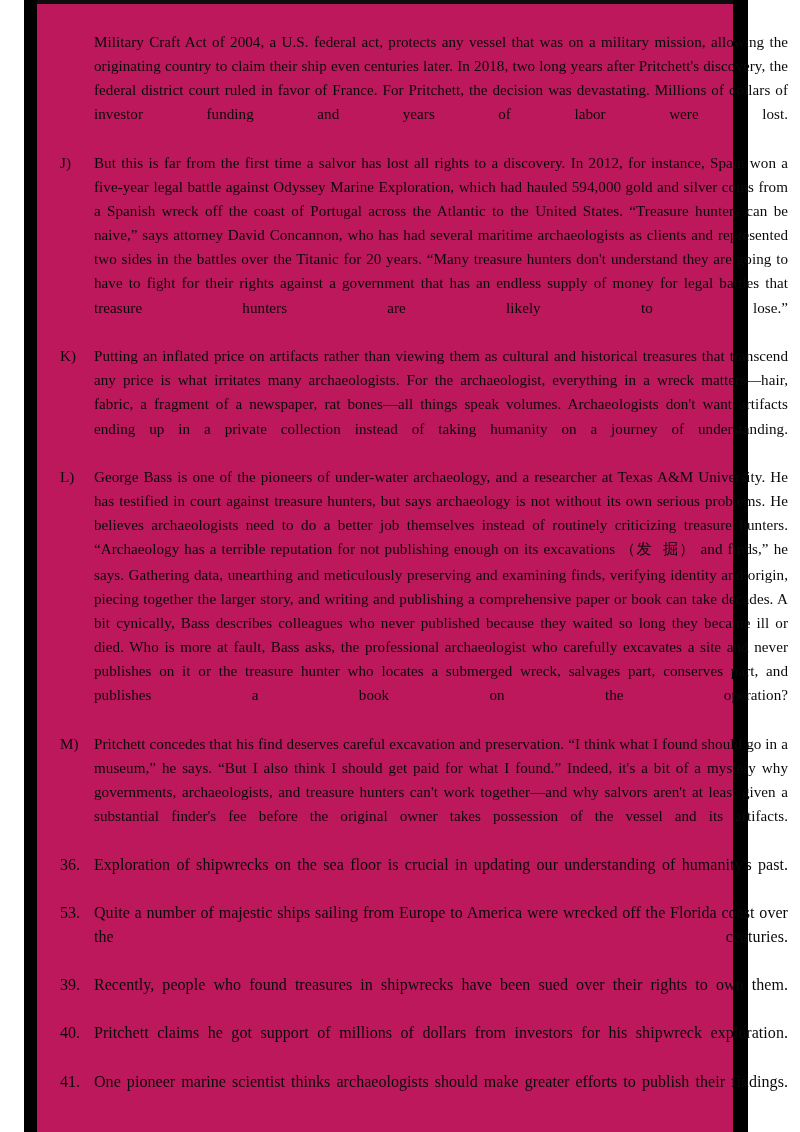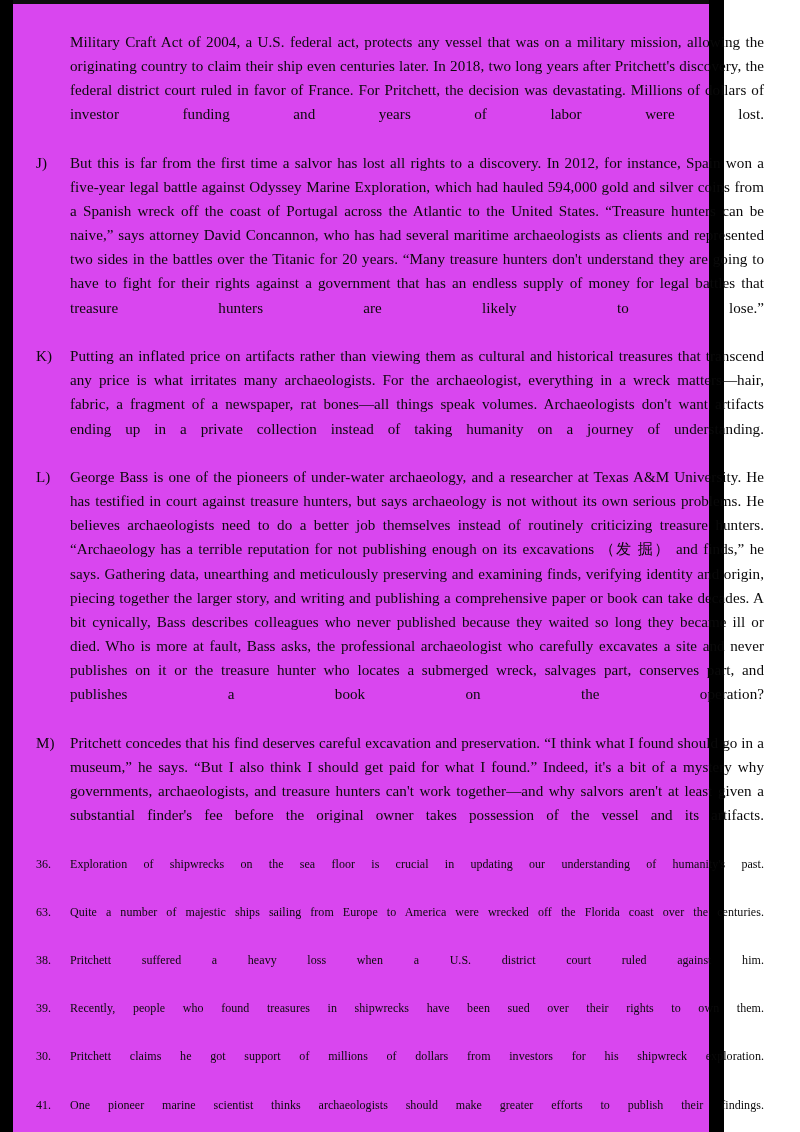--- a/index.html
+++ b/index.html
@@ -12,21 +12,22 @@
     height: 1132px;
     overflow: hidden;
     font-family: "Liberation Serif", "DejaVu Serif", serif;
     color: #0a0a0a;
   }
 
   #page {
     position: relative;
     width: 724px;
     height: 1132px;
-    background: #d946ef;
+    background: #be185d;
+    margin-left: 24px;
   }
 
   
   .scan-edge {
     position: absolute;
     top: 0;
     bottom: 0;
     background: #000000;
   }
   .scan-edge.left  { left: 0;  width: 13px; }
@@ -77,26 +78,26 @@
   }
 
   
   .para .ptext::after {
     content: "";
     display: inline-block;
     width: 100%;
   }
 
   .ital { }
-  .cjk  { font-family: Liberation Serif, serif; font-style: normal; }
+  .cjk  { font-family: Liberation Mono, monospace; font-style: normal; }
 
   
   .qitem {
     position: relative;
-    font-size: 12px;
+    font-size: 16px;
     line-height: 24.1px;
     text-align: justify;
     text-justify: inter-word;
     padding-left: 34px;
     margin: 0;
     letter-spacing: 0.05px;
   }
   .qitem > .qnum {
     position: absolute;
     left: 0;
@@ -169,36 +170,32 @@
     </div>
 
     <div>
 
       <div class="qitem">
         <span class="qnum">36.</span>
         <span class="qtext">Exploration of shipwrecks on the sea floor is crucial in updating our understanding of humanity's past.</span>
       </div>
 
       <div class="qitem">
-        <span class="qnum">63.</span>
+        <span class="qnum">53.</span>
         <span class="qtext">Quite a number of majestic ships sailing from Europe to America were wrecked off the Florida coast over the centuries.</span>
       </div>
 
-      <div class="qitem">
-        <span class="qnum">38.</span>
-        <span class="qtext">Pritchett suffered a heavy loss when a U.S. district court ruled against him.</span>
-      </div>
 
       <div class="qitem">
         <span class="qnum">39.</span>
         <span class="qtext">Recently, people who found treasures in shipwrecks have been sued over their rights to own them.</span>
       </div>
 
       <div class="qitem">
-        <span class="qnum">30.</span>
+        <span class="qnum">40.</span>
         <span class="qtext">Pritchett claims he got support of millions of dollars from investors for his shipwreck exploration.</span>
       </div>
 
       <div class="qitem">
         <span class="qnum">41.</span>
         <span class="qtext">One pioneer marine scientist thinks archaeologists should make greater efforts to publish their findings.</span>
       </div>
 
     </div>
 

